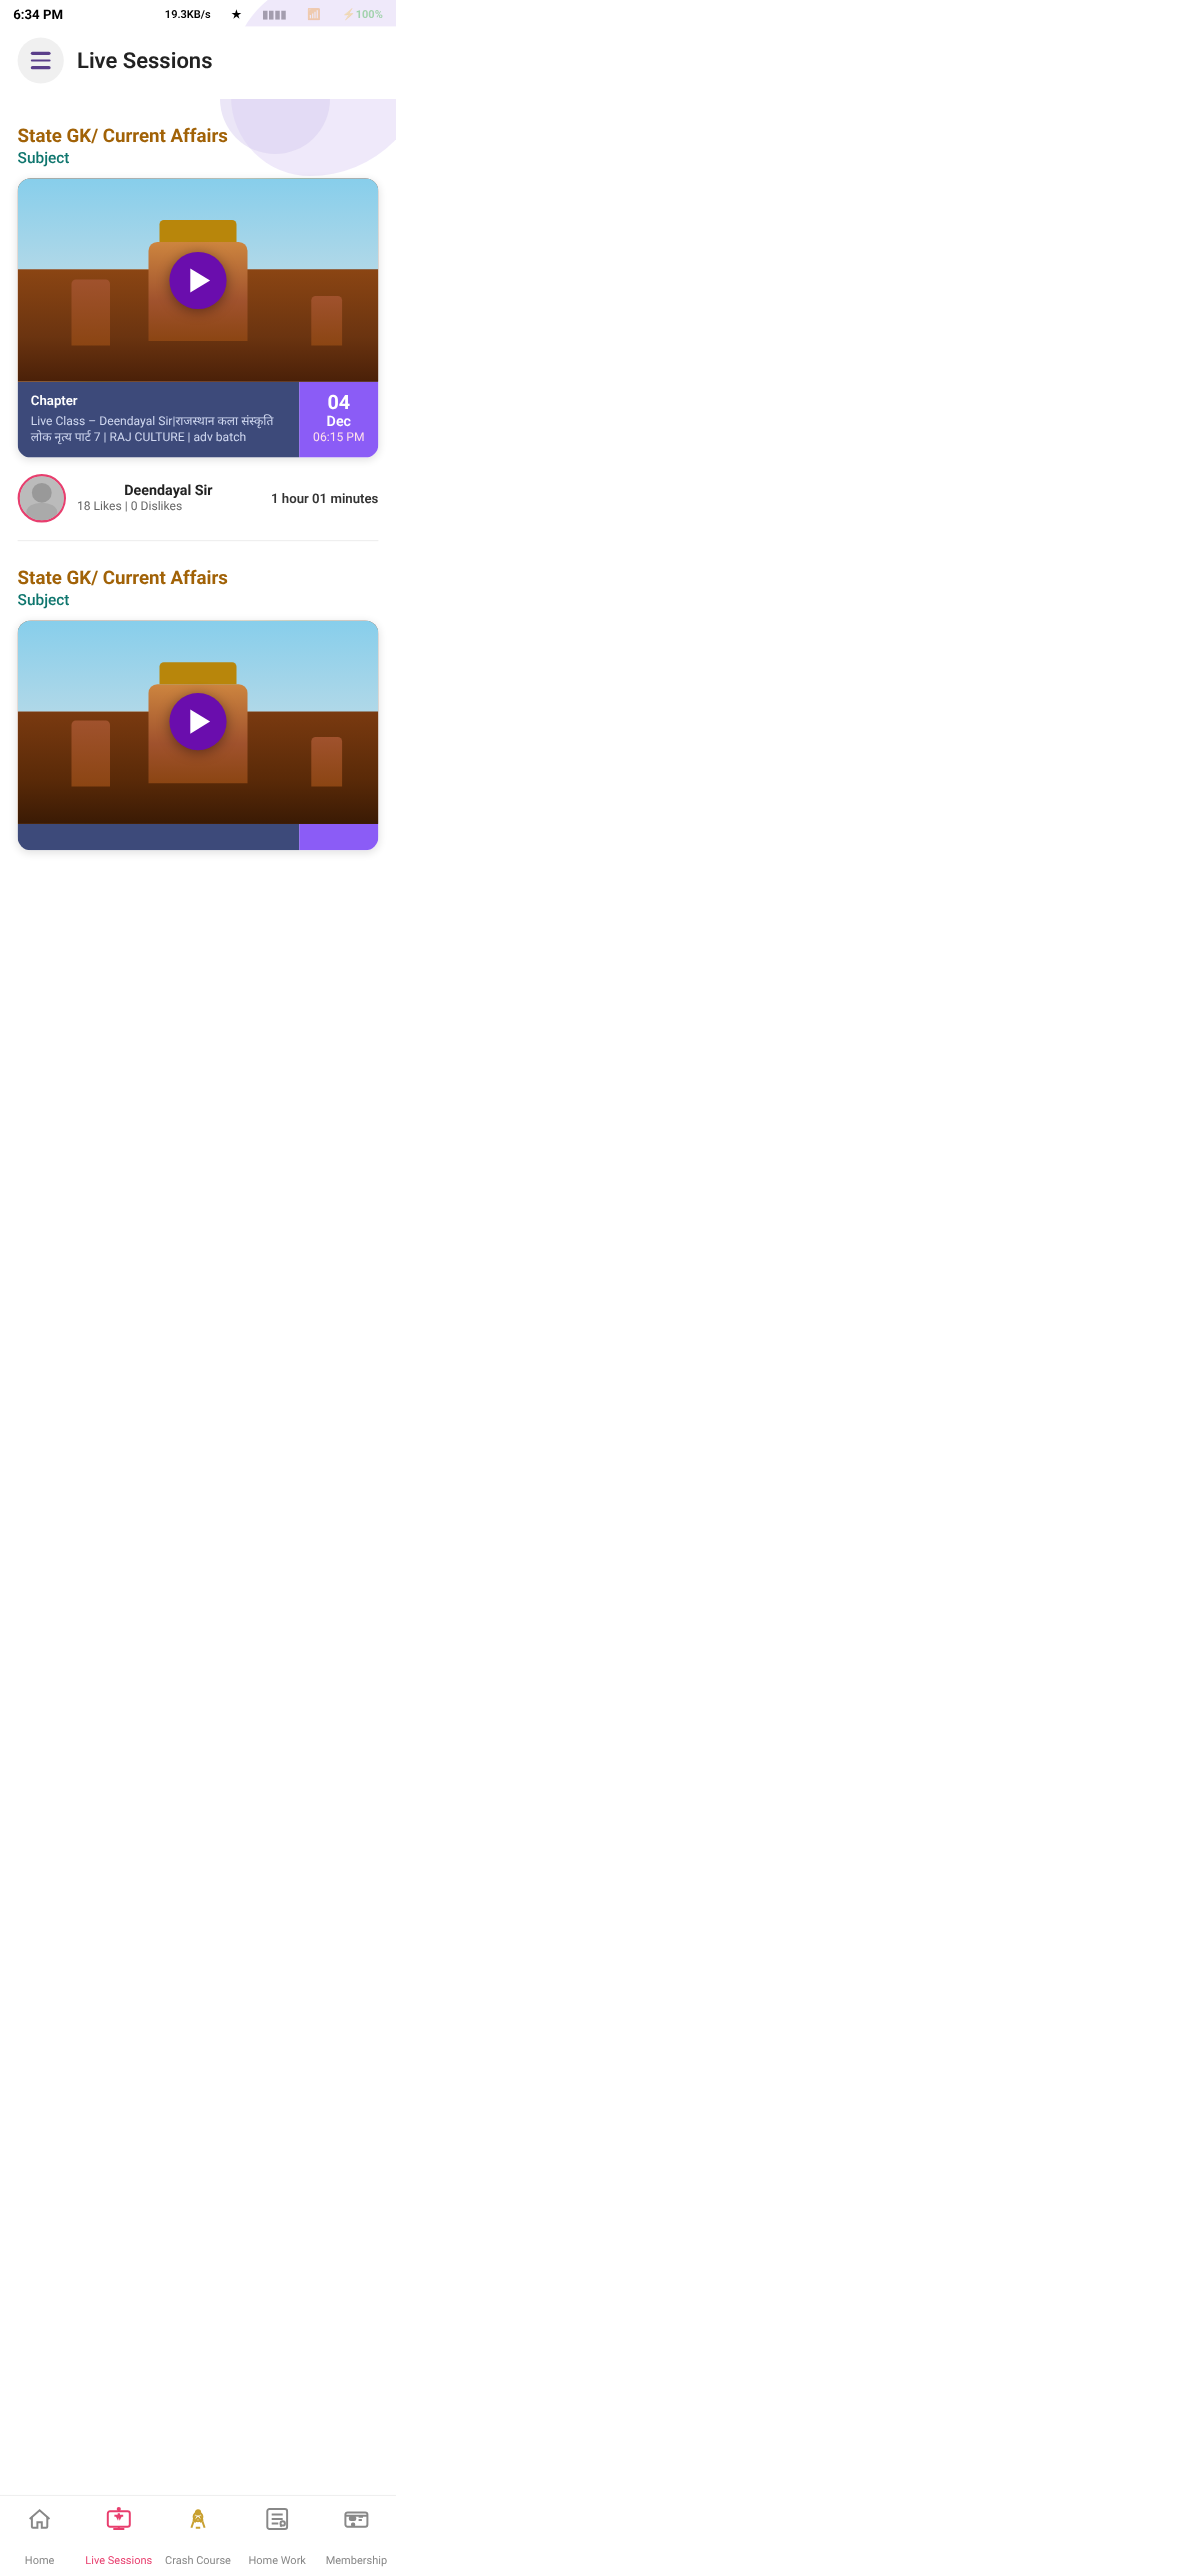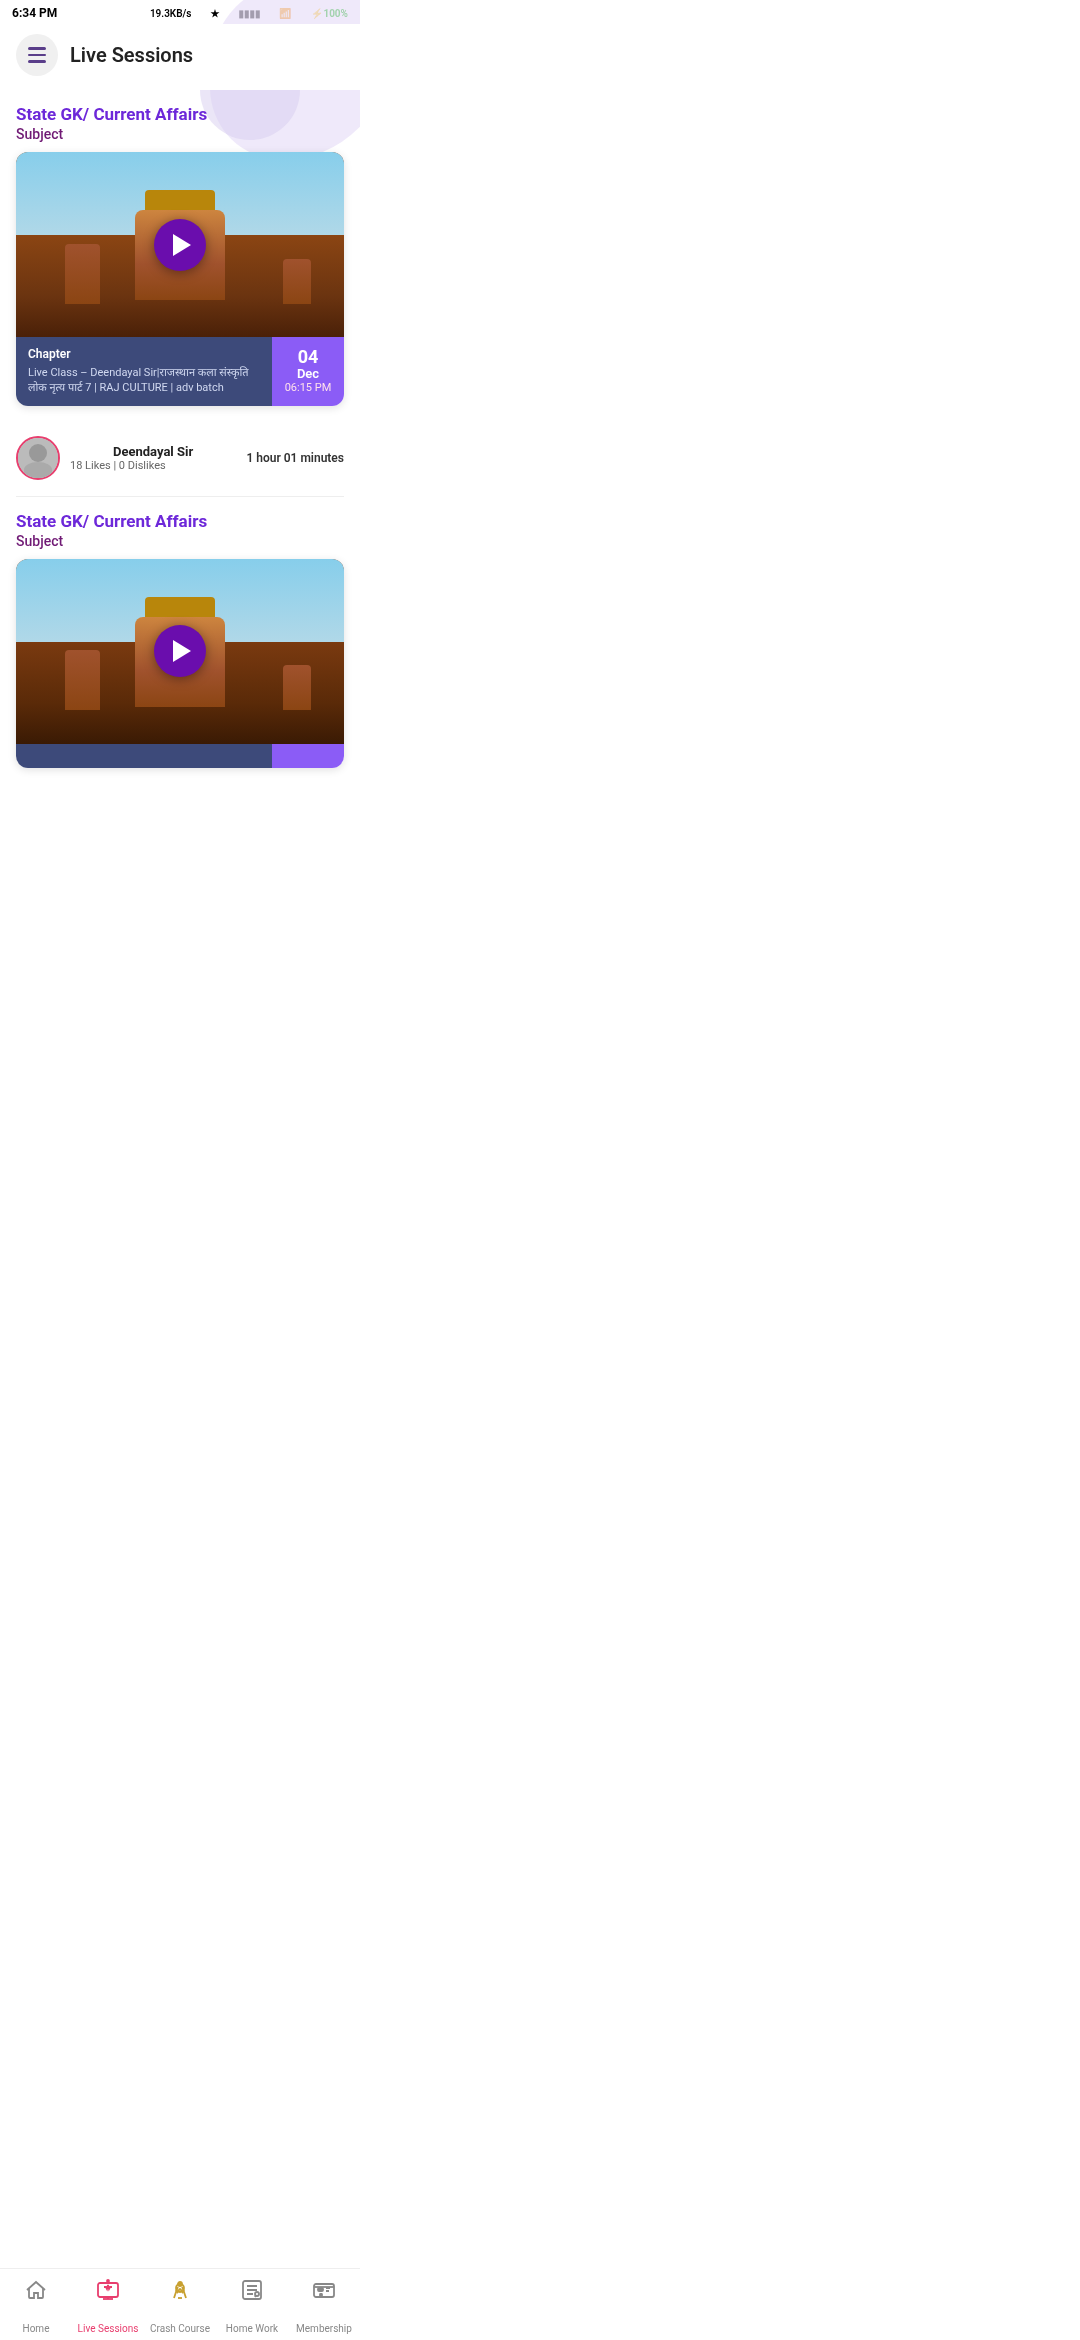--- a/index.html
+++ b/index.html
@@ -108,37 +108,37 @@
     
     .content {
       padding: 0 16px;
       position: relative;
       z-index: 2;
     }
 
     .section-title {
       font-size: 17px;
       font-weight: 700;
-      color: #6d28d9;
+      color: #a16207;
       margin-bottom: 2px;
-      margin-top: 14px;
+      margin-top: 24px;
     }
     .section-subject {
       font-size: 14px;
       font-weight: 500;
-      color: #701a75;
+      color: #0f766e;
       margin-bottom: 10px;
     }
 
     
     .video-card {
       border-radius: 12px;
       overflow: hidden;
       box-shadow: 0 2px 8px rgba(0,0,0,0.12);
-      margin-bottom: 20px;
+      margin-bottom: 5px;
     }
     .video-thumb {
       position: relative;
       width: 100%;
       height: 185px;
       background: linear-gradient(
         135deg,
         #8B4513 0%, #A0522D 20%, #CD853F 40%,
         #8B6914 50%, #A0522D 60%, #6B3410 80%, #4a2008 100%
       );

